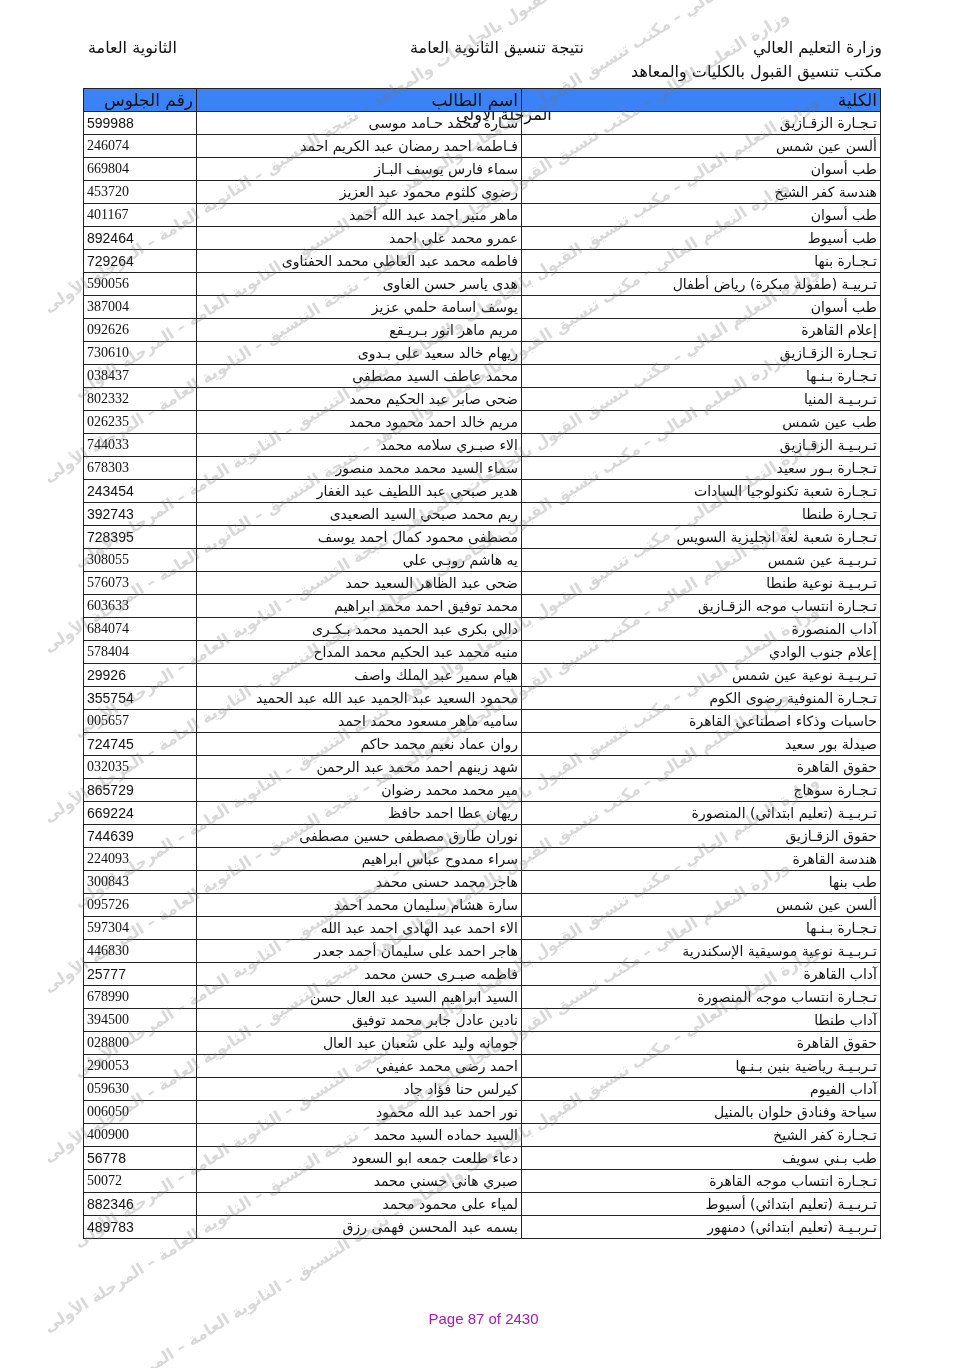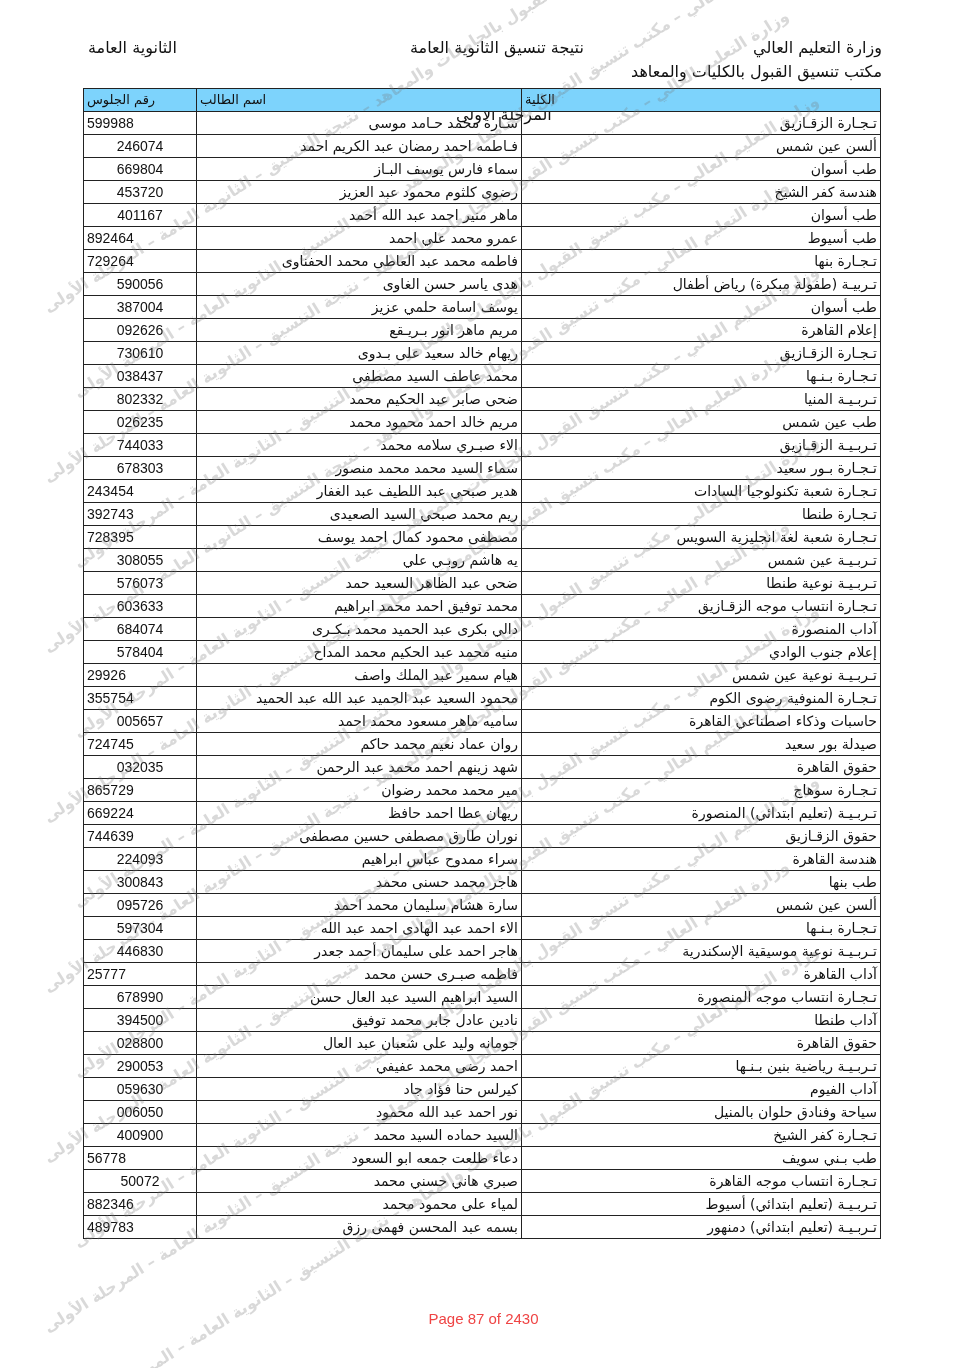--- a/index.html
+++ b/index.html
@@ -5,31 +5,31 @@
   html, body { margin:0; padding:0; background:#ffffff; }
   body { width:967px; height:1368px; position:relative; overflow:hidden; font-family:"DejaVu Sans", sans-serif; color:#111; }
   .hdr { position:absolute; font-size:16px; white-space:nowrap; direction:rtl; }
   #h-right1 { right:85px; top:38px; }
   #h-right2 { right:85px; top:62px; }
   #h-center1 { left:410px; top:38px; }
   #h-center2 { left:456px; top:62px;margin-top:43px; }
   #h-left1 { left:88px; top:38px; }
   table.results { position:absolute; left:83px; top:88px; width:797px; border-collapse:collapse; table-layout:fixed; direction:ltr; }
   table.results td, table.results th { border:1.5px solid #222; padding:0 3px; height:22px; font-weight:normal; font-size:14px; overflow:hidden; white-space:nowrap; line-height:22px; }
-  table.results th { background:#7dd3fc; direction:rtl; text-align:left; height:21px; font-size:13px; }
+  table.results th { background:#3b82f6; direction:rtl; text-align:right; height:21px; font-size:17px; }
   col.c-seat { width:113px; }
   col.c-name { width:325px; }
   col.c-college { width:359px; }
   td.seat { font-family:"Liberation Sans", sans-serif; font-size:15px; direction:ltr; }
   td.seat.r { text-align:left; }
-  td.seat.l { text-align:center; }
+  td.seat.l { text-align:left;font-family:Liberation Serif, serif; }
   td.name, td.college { direction:rtl; text-align:right; font-family:"DejaVu Sans", sans-serif; font-size:13px; }
   .watermark { position:absolute; left:0; top:0; width:967px; height:1368px; pointer-events:none; overflow:hidden; }
   .wm-line { position:absolute; white-space:nowrap; color:rgba(120,120,120,0.28); font-size:16px; font-weight:bold; transform:rotate(-32deg); transform-origin:left top; direction:rtl; }
-  #footer { position:absolute; left:0; width:967px; top:1310px; text-align:center; font-family:"Liberation Sans", sans-serif; font-size:15px; color:#ef4444; }
+  #footer { position:absolute; left:0; width:967px; top:1310px; text-align:center; font-family:"Liberation Sans", sans-serif; font-size:15px; color:#a21caf; }
 </style>
 </head>
 <body>
 
 <div class="hdr" id="h-right1">وزارة التعليم العالي</div>
 <div class="hdr" id="h-right2">مكتب تنسيق القبول بالكليات والمعاهد</div>
 <div class="hdr" id="h-center1">نتيجة تنسيق الثانوية العامة</div>
 <div class="hdr" id="h-center2">المرحلة الأولى</div>
 <div class="hdr" id="h-left1">الثانوية العامة</div>
 

